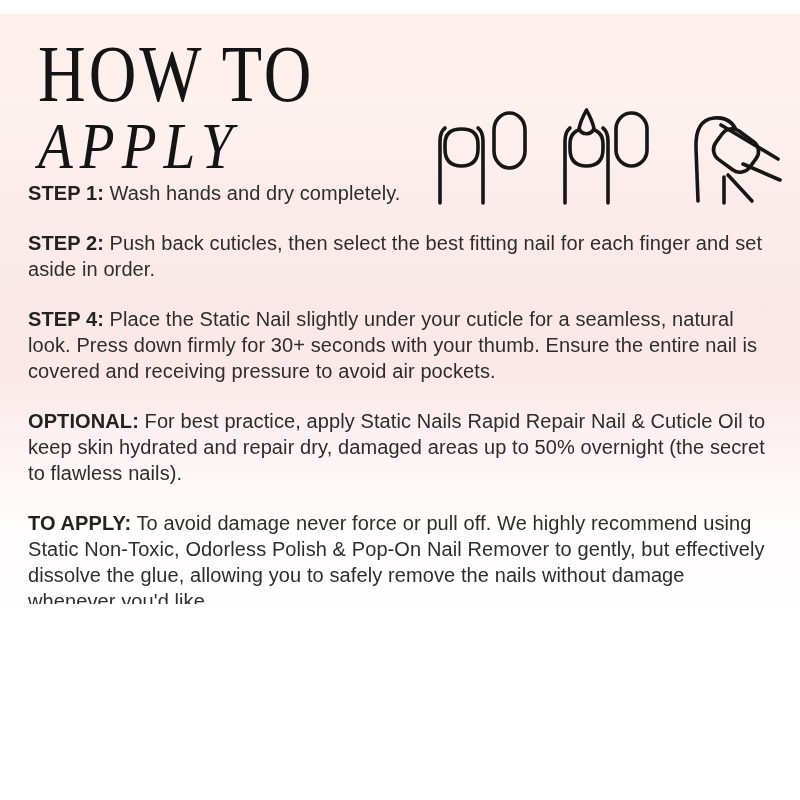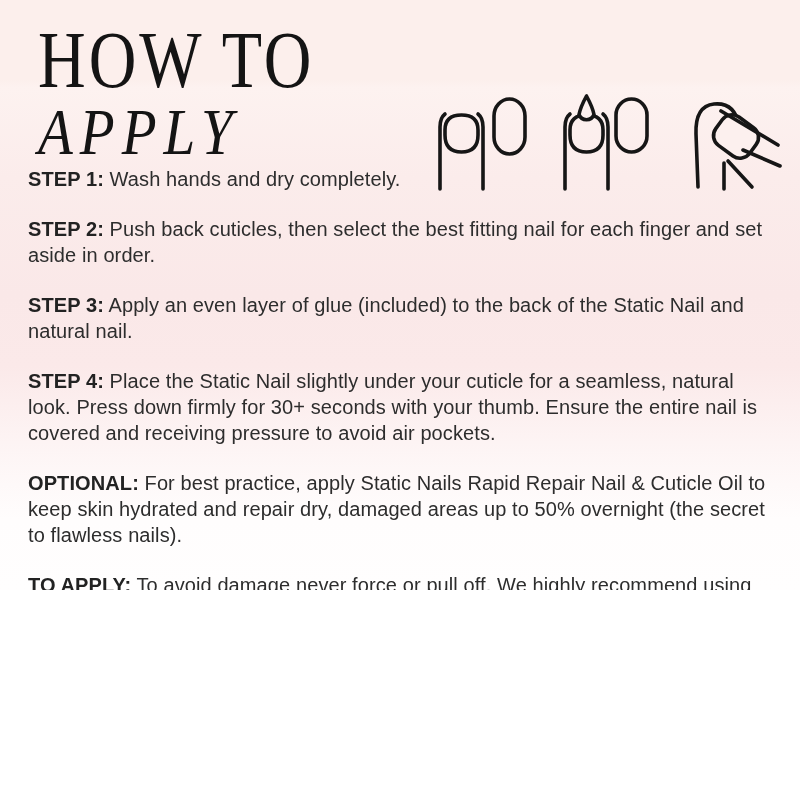--- a/index.html
+++ b/index.html
@@ -12,20 +12,21 @@
     background:linear-gradient(180deg,
       #fcefec 0%,
       #fcefec 13.5%,
       #fdf2f0 14.8%,
       #fbeceb 30%,
       #fae8e8 50%,
       #fbe9e9 62%,
       #fdf4f4 75%,
       #fffdfd 88%,
       #fffefe 100%);
+    margin-top:14px;
   }
   .titles{position:absolute;left:38px;top:20px;}
   .t1{
     display:block;
     font-family:"Liberation Serif",serif;
     font-size:66px;font-weight:400;
     letter-spacing:3px;line-height:1;
     color:#141414;
     transform:scaleY(1.22);transform-origin:left top;
     white-space:nowrap;
@@ -90,19 +91,18 @@
       <path d="M291,18 L348,52"></path>
       <path d="M313,57 L350,73"></path>
       <path d="M294,70 V96"></path>
       <path d="M298,68 L322,94"></path>
     </g>
   </svg>
 
   <main class="steps">
     <p class="step"><b>STEP 1:</b> <span>Wash hands and dry completely.</span></p>
     <p class="step"><b>STEP 2:</b> <span>Push back cuticles, then select the best fitting nail for each finger and set aside in order.</span></p>
-    <p class="step"><b>STEP 3:</b> <span>Apply an even layer of glue (included) to the back of the Static Nail and natural nail.</span></p>
     <p class="step"><b>STEP 4:</b> <span>Place the Static Nail slightly under your cuticle for a seamless, natural look. Press down firmly for 30+ seconds with your thumb. Ensure the entire nail is covered and receiving pressure to avoid air pockets.</span></p>
     <p class="step"><b>OPTIONAL:</b> <span>For best practice, apply Static Nails Rapid Repair Nail &amp; Cuticle Oil to keep skin hydrated and repair dry, damaged areas up to 50% overnight (the secret to flawless nails).</span></p>
     <p class="step"><b>TO APPLY:</b> <span>To avoid damage never force or pull off. We highly recommend using Static Non-Toxic, Odorless Polish &amp; Pop-On Nail Remover to gently, but effectively dissolve the glue, allowing you to safely remove the nails without damage whenever you'd like.</span></p>
   </main>
 
 </div>
 
 </body></html>

